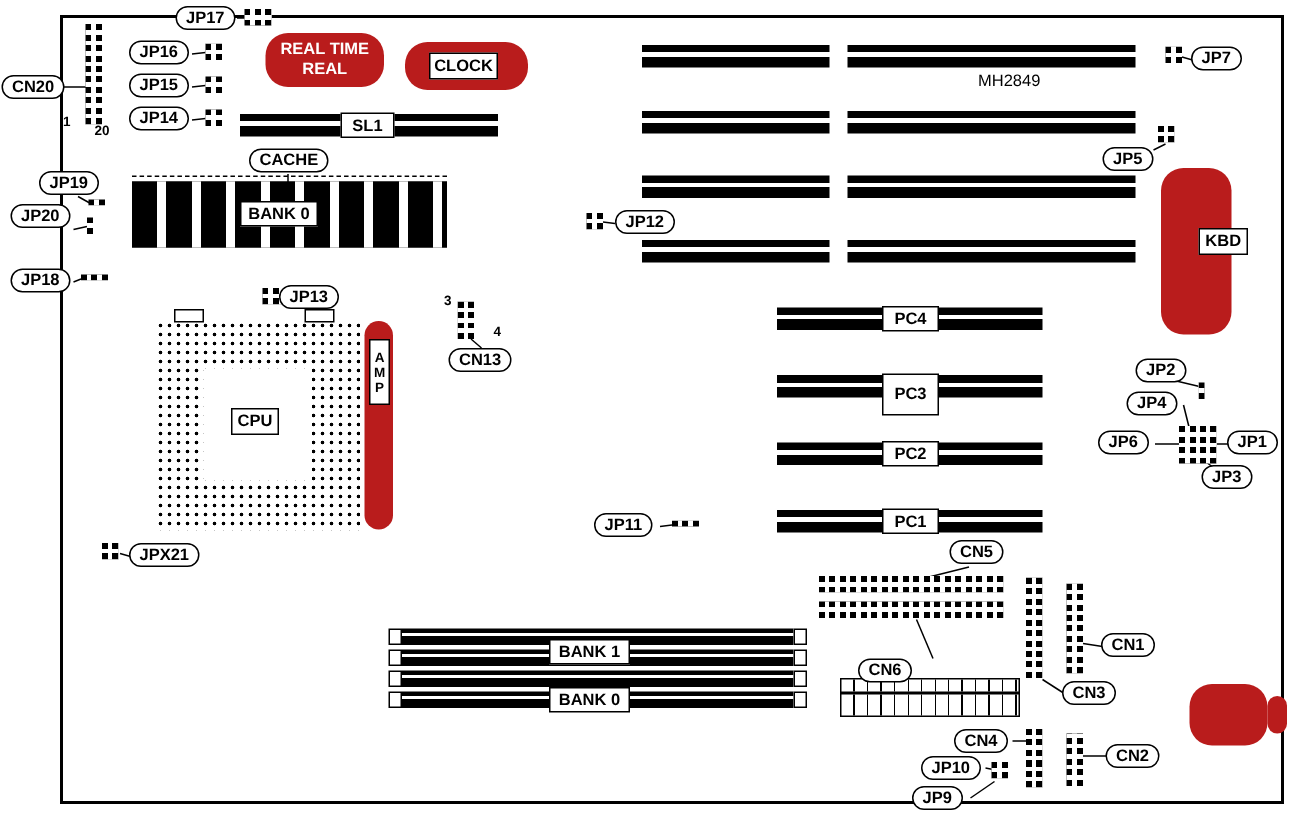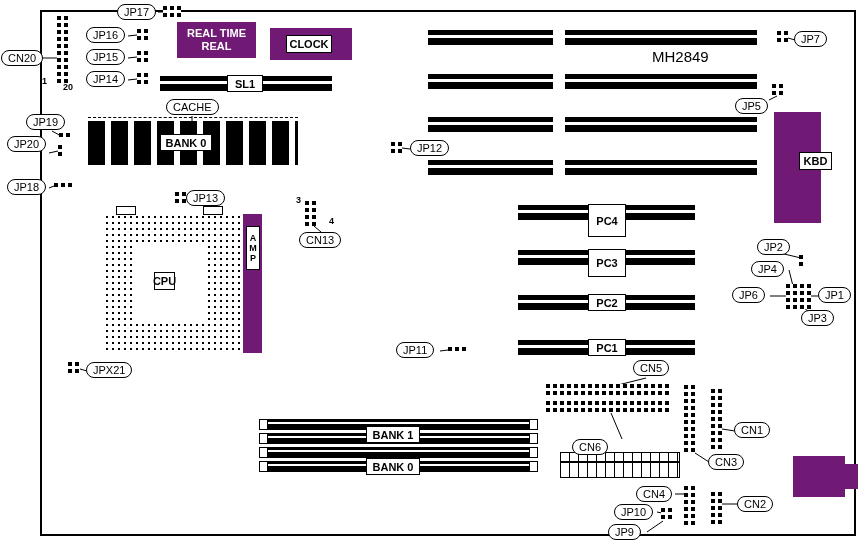--- a/index.html
+++ b/index.html
@@ -2,42 +2,42 @@
 <html><head>
 <meta charset="utf-8">
 <style>
   * { margin:0; padding:0; box-sizing:border-box; }
   html,body { background:#fff; }
   body { font-family:"Liberation Sans", sans-serif; color:#000; }
   #stage { position:relative; width:861px; height:548px; background:#fff; overflow:hidden; }
   #board { position:absolute; left:40px; top:10px; width:816px; height:526px; border:2px solid #000; background:#fff; z-index:0; }
   svg.leads { position:absolute; left:0; top:0; z-index:3; pointer-events:none; }
   .callout { position:absolute; z-index:6; border:1px solid #000; border-radius:8px; background:#fff;
-             font-size:11px; font-weight:normal; line-height:14px; padding:0 6px; text-align:center; white-space:nowrap; }
+             font-size:11px; font-weight:bold; line-height:14px; padding:0 6px; text-align:center; white-space:nowrap; }
   .boxlabel { position:absolute; z-index:5; border:1px solid #000; background:#fff; font-size:11px; font-weight:bold;
               display:flex; align-items:center; justify-content:center; white-space:nowrap; }
   .vlabel { position:absolute; z-index:5; border:1px solid #000; background:#fff; font-size:9px; font-weight:bold;
             writing-mode:vertical-rl; text-orientation:upright; display:flex; align-items:center; justify-content:center; }
-  .black { position:absolute; background:#701a75; z-index:2; }
+  .black { position:absolute; background:#b91c1c; z-index:2;border-radius:15px; }
   .whitetext { color:#fff; display:flex; flex-direction:column; align-items:center; justify-content:center;
                font-weight:bold; font-size:11px; line-height:13px; text-align:center; }
   .pg4 { position:absolute; z-index:4; background-color:#000;
          background-image: repeating-linear-gradient(0deg, transparent 0 4px, #fff 4px 7px),
                            repeating-linear-gradient(90deg, transparent 0 4px, #fff 4px 7px); }
   .slotbar { position:absolute; z-index:2; background:linear-gradient(180deg,#000 0 5px,#fff 5px 8px,#000 8px 100%); }
   .simmbar { position:absolute; z-index:2; background:linear-gradient(180deg,#000 0 3px,#fff 3px 5px,#000 5px 100%); }
   .clip { position:absolute; z-index:2; border:1px solid #000; background:#fff; }
   .comb { position:absolute; z-index:2; border:1px solid #000; background-color:#fff;
           background-image: repeating-linear-gradient(90deg, transparent 0 8px, #000 8px 9px); }
   .dots { position:absolute; z-index:1; background-image: radial-gradient(circle,#000 1.1px,transparent 1.4px); background-size:6px 6px; }
   .chips { position:absolute; z-index:2; background-color:#000;
            background-image: repeating-linear-gradient(90deg,#000 0 17px,#fff 17px 23px); }
   .dashed { position:absolute; z-index:2; border-top:1px dashed #000; }
   .smallnum { position:absolute; z-index:6; font-size:9px; font-weight:bold; }
-  .plaintext { position:absolute; z-index:2; font-size:15px; }
+  .plaintext { position:absolute; z-index:2; font-size:11px; }
 </style>
 </head>
 <body>
 
 <div id="stage">
 
   <div id="board"></div>
 
   <svg class="leads" width="861" height="548">
     <g stroke="#000" stroke-width="1">
@@ -125,41 +125,41 @@
 
   <div class="callout" style="left:794px;top:31px">JP7</div>
   <div class="pg4" style="left:777px;top:31px;width:11px;height:11px"></div>
   <div class="callout" style="left:735px;top:98px">JP5</div>
   <div class="pg4" style="left:772px;top:84px;width:11px;height:11px"></div>
 
   <div class="black" style="left:774px;top:112px;width:47px;height:111px"></div>
   <div class="boxlabel" style="left:799px;top:152px;width:33px;height:18px">KBD</div>
 
   <div class="slotbar" style="left:518px;top:205px;width:177px;height:15px"></div>
-  <div class="boxlabel" style="left:588px;top:204px;width:38px;height:33px">PC4</div>
+  <div class="boxlabel" style="left:588px;top:204px;width:38px;height:17px">PC4</div>
   <div class="slotbar" style="left:518px;top:250px;width:177px;height:15px"></div>
   <div class="boxlabel" style="left:588px;top:249px;width:38px;height:28px">PC3</div>
   <div class="slotbar" style="left:518px;top:295px;width:177px;height:15px"></div>
   <div class="boxlabel" style="left:588px;top:294px;width:38px;height:17px">PC2</div>
   <div class="slotbar" style="left:518px;top:340px;width:177px;height:15px"></div>
   <div class="boxlabel" style="left:588px;top:339px;width:38px;height:17px">PC1</div>
 
   <div class="callout" style="left:186px;top:190px">JP13</div>
   <div class="pg4" style="left:175px;top:192px;width:18px;height:11px"></div>
 
   <div class="smallnum" style="left:296px;top:195px">3</div>
   <div class="pg4" style="left:305px;top:201px;width:11px;height:25px"></div>
   <div class="smallnum" style="left:329px;top:216px">4</div>
   <div class="callout" style="left:299px;top:232px">CN13</div>
 
   <div class="clip" style="left:116px;top:206px;width:20px;height:9px"></div>
   <div class="clip" style="left:203px;top:206px;width:20px;height:9px"></div>
   <div class="dots" style="left:104px;top:214px;width:136px;height:140px"></div>
   <div style="position:absolute;left:136px;top:246px;width:72px;height:74px;background:#fff;z-index:2"></div>
-  <div class="boxlabel" style="left:154px;top:272px;width:21px;height:18px">CPU</div>
+  <div class="boxlabel" style="left:154px;top:272px;width:32px;height:18px">CPU</div>
 
   <div class="black" style="left:243px;top:214px;width:19px;height:139px"></div>
   <div class="vlabel" style="left:246px;top:226px;width:14px;height:44px">AMP</div>
 
   <div class="callout" style="left:86px;top:362px">JPX21</div>
   <div class="pg4" style="left:68px;top:362px;width:11px;height:11px"></div>
 
   <div class="callout" style="left:396px;top:342px">JP11</div>
   <div class="pg4" style="left:448px;top:347px;width:18px;height:4px"></div>
 

